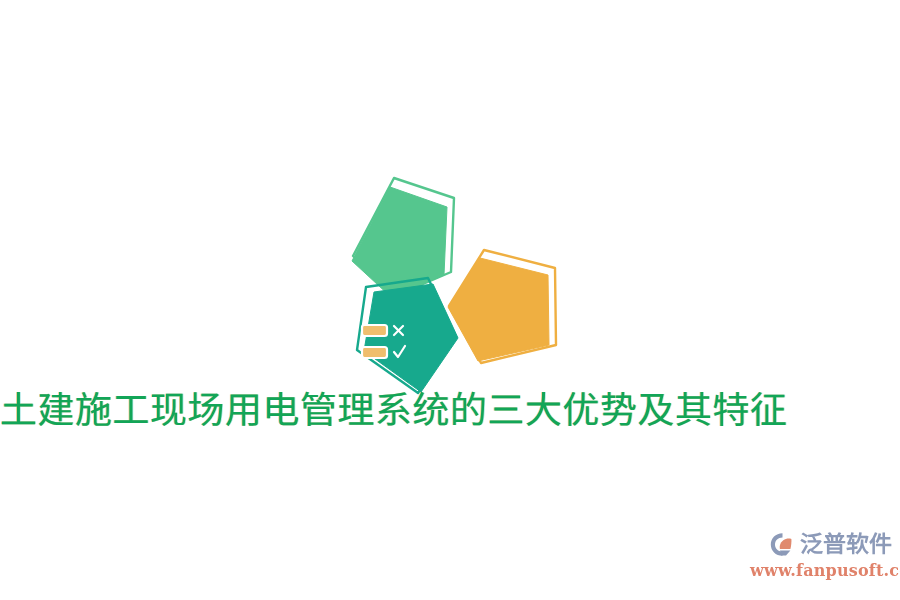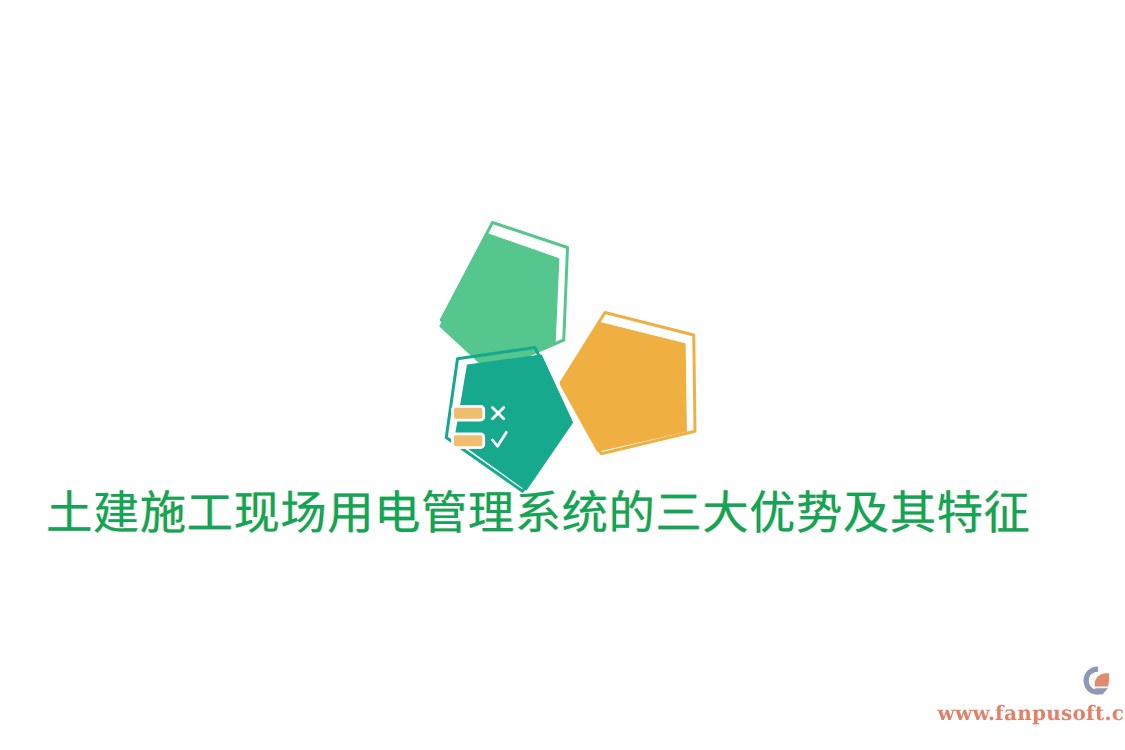--- a/index.html
+++ b/index.html
@@ -39,21 +39,20 @@
   }
 
   
   .title-wrap {
     position: absolute;
     left: 0;
     top: 388px;
     width: 780px;
     text-align: center;
     pointer-events: none;
-    margin-left: 37px;
   }
   .title {
     display: inline-block;
     font-family: "DejaVu Serif", "Liberation Serif", serif;
     font-size: 37px;
     line-height: 46px;
     letter-spacing: 0.5px;
     font-weight: 400;
     color: #12a558;
     white-space: nowrap;
@@ -156,17 +155,18 @@
 
           <path d="M13.5 2.2 C6.6 2.2 1.8 7.2 1.8 13.5 C1.8 19.8 6.6 24.8 13.5 24.8
                    L13.5 20.6 C9.0 20.6 6.0 17.5 6.0 13.5 C6.0 9.5 9.0 6.4 13.5 6.4 Z" fill="#8c9ab8"></path>
 
           <path d="M22.4 8.0 C17.6 6.6 12.4 9.2 11.0 14.0 C10.6 15.4 10.6 16.8 10.9 18.1
                    L21.4 18.1 C22.2 14.8 22.6 11.3 22.4 8.0 Z" fill="#e08a6e"></path>
 
           <path d="M11.0 19.6 L21.4 19.6 L17.0 24.6 L12.2 24.6 Z" fill="#8c9ab8"></path>
         </svg>
       </span>
+      <span class="wm-cn">泛普软件</span>
     </div>
     <div class="wm-url">www.fanpusoft.com</div>
   </div>
 
 </div>
 
 </body></html>

